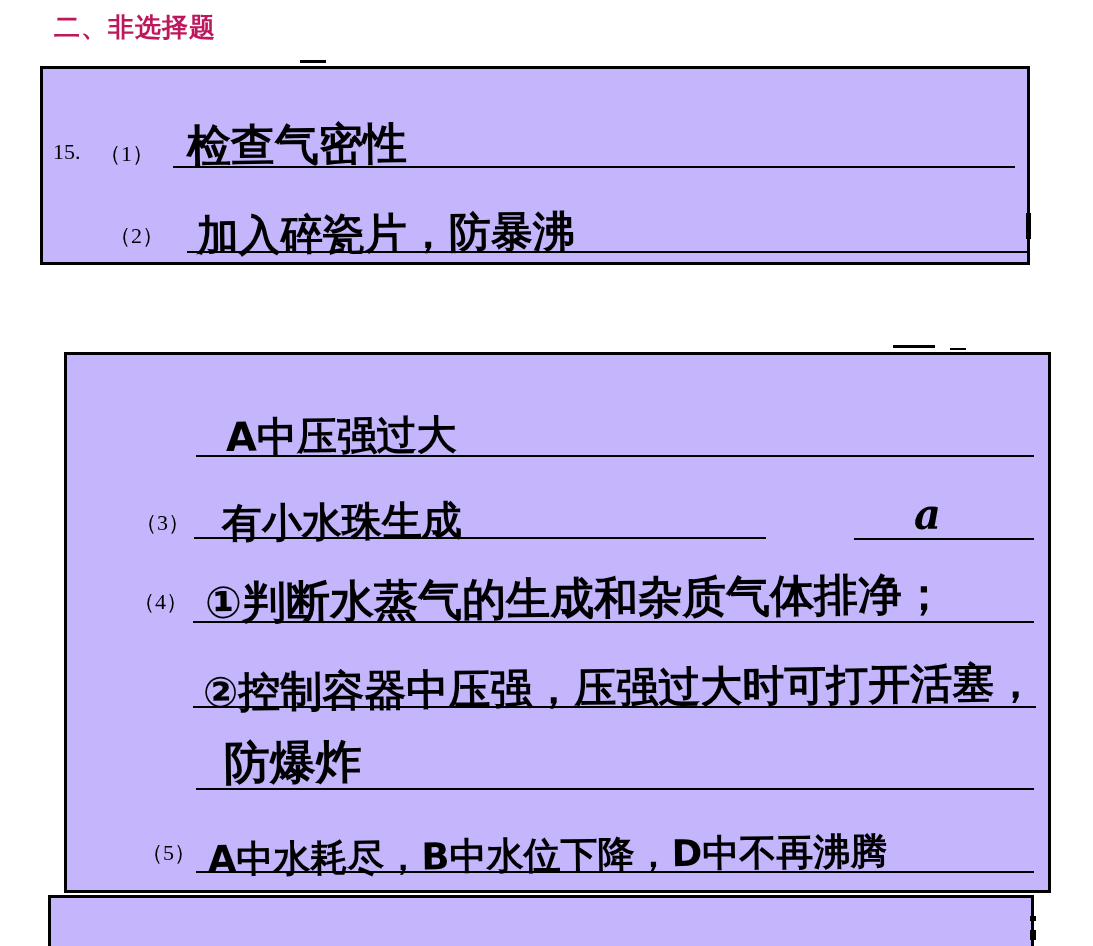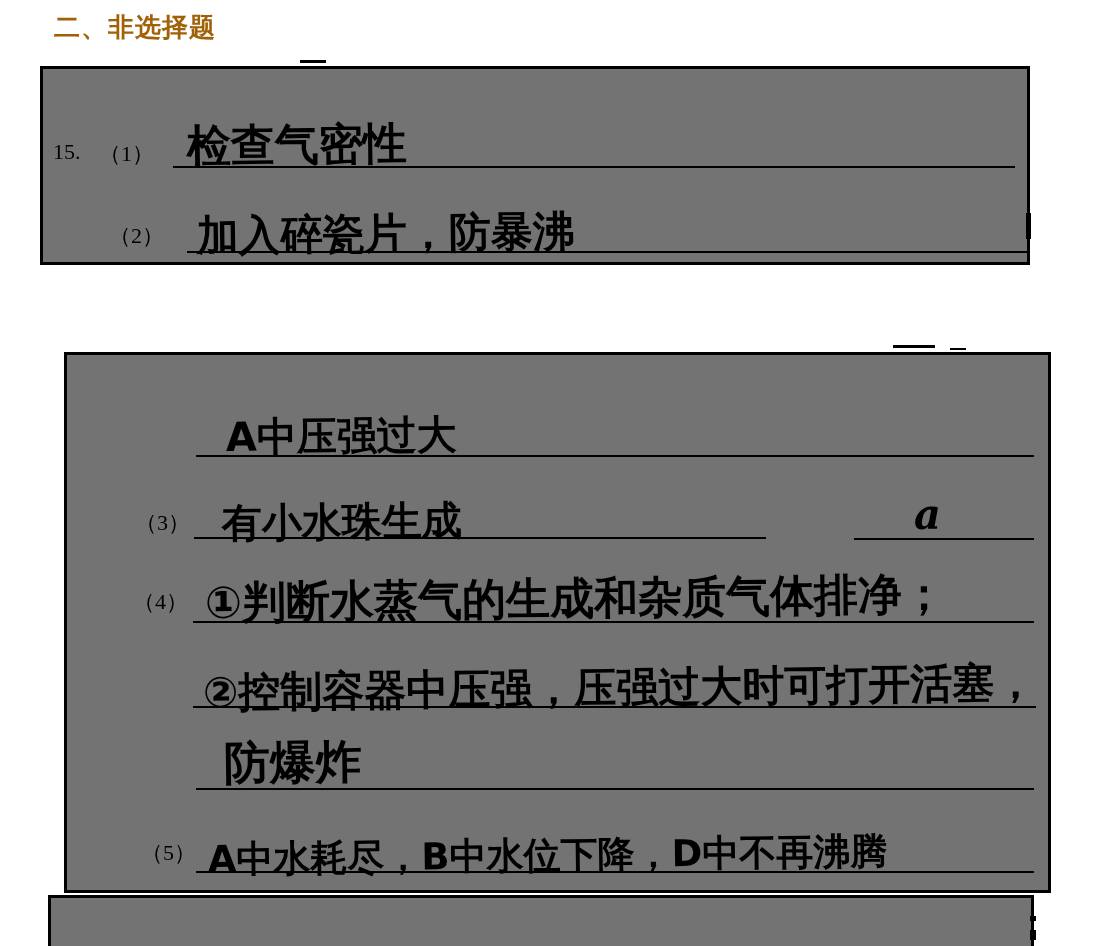--- a/index.html
+++ b/index.html
@@ -14,27 +14,27 @@
   .page { position: absolute; inset: 0; }
 
   .title {
     position: absolute;
     left: 54px; top: 10px;
     margin: 0;
     font-family: "Liberation Sans", sans-serif;
     font-size: 26px;
     font-weight: 800;
     letter-spacing: 1px;
-    color: #a16207;
+    color: #be185d;
   }
 
   .box {
     position: absolute;
     border: 3px solid #000;
-    background: #737373;
+    background: #c4b5fd;
     text-decoration: underline;
   }
   #box1 { left: 40px; top: 66px;  width: 984px; height: 193px; }
   #box2 { left: 64px; top: 352px; width: 981px; height: 535px; }
   #box3 { left: 48px; top: 895px; width: 980px; height: 70px; border-bottom: none; }
 
   .plabel {
     position: absolute;
     font-family: "Liberation Serif", serif;
     font-size: 22px;

